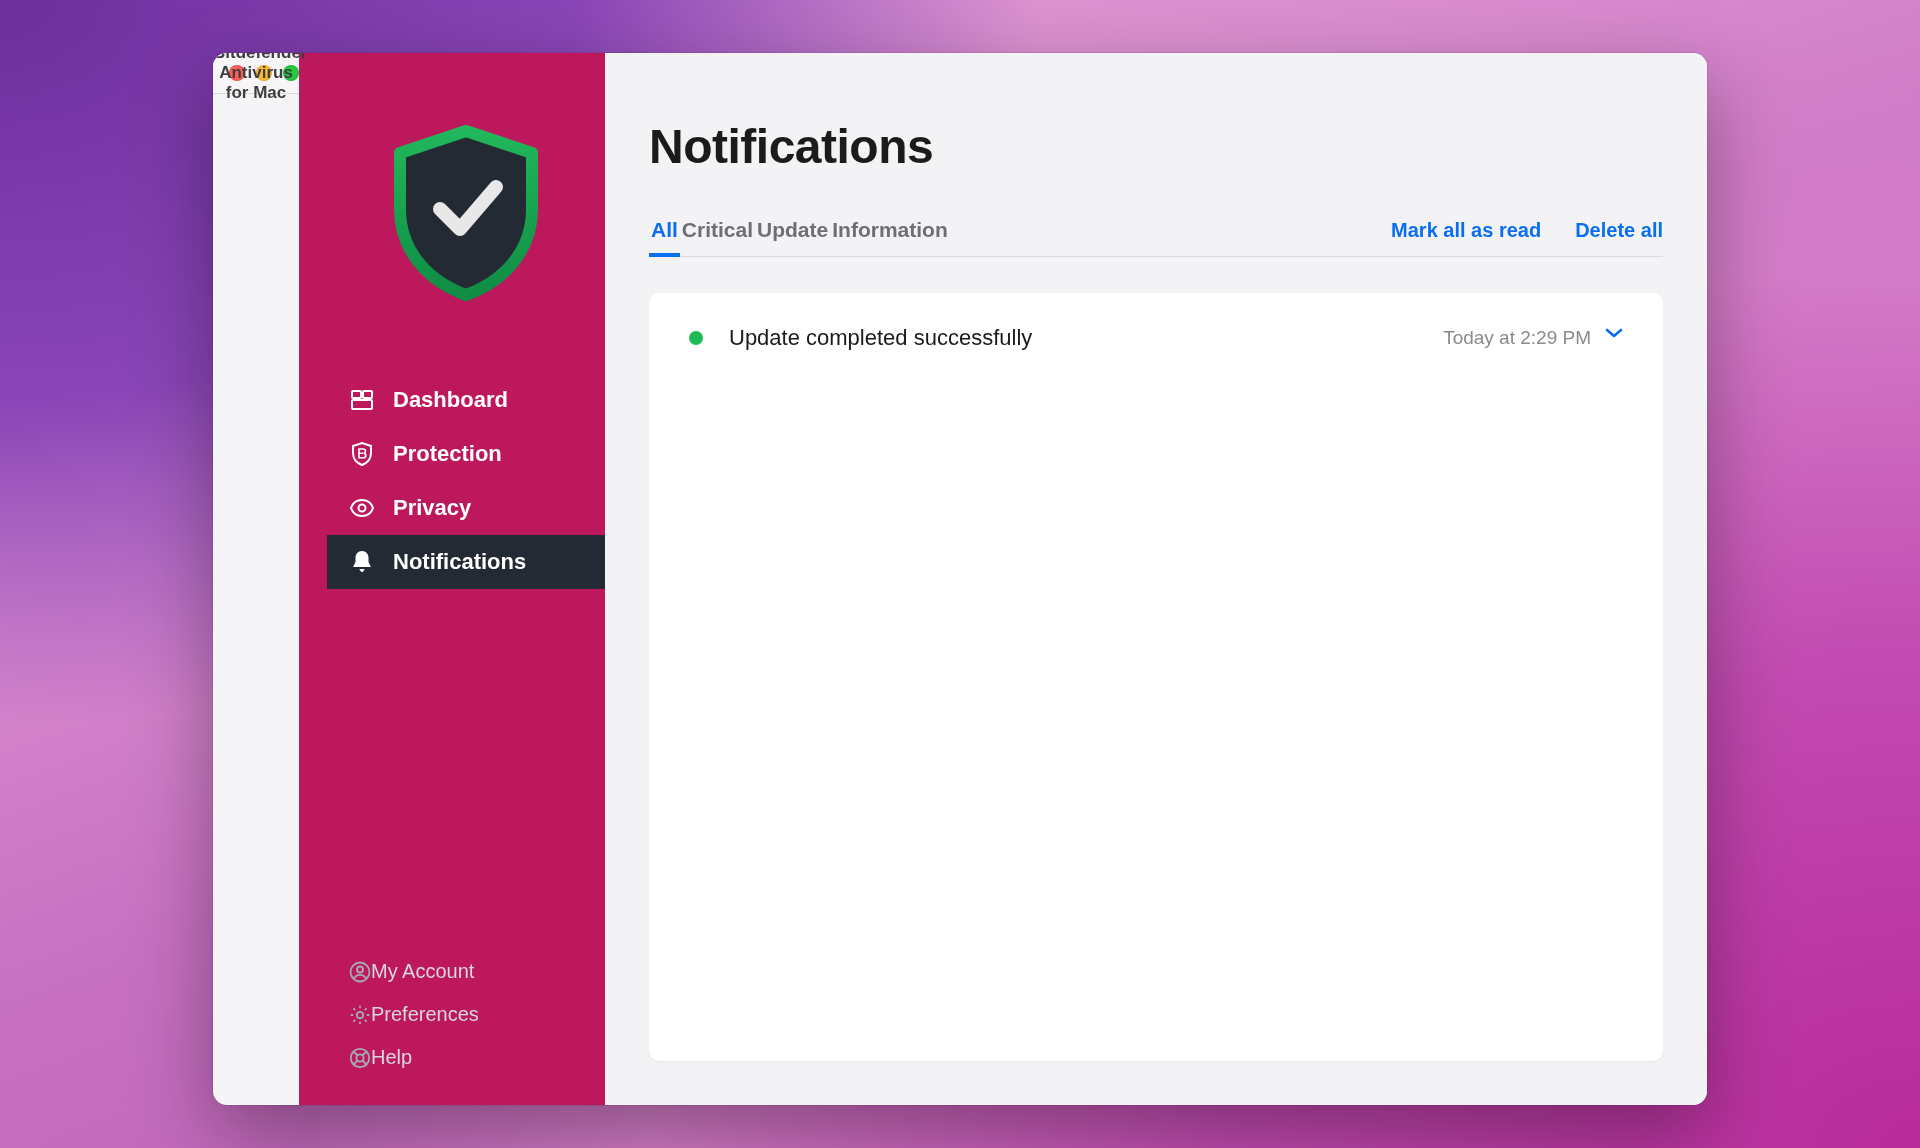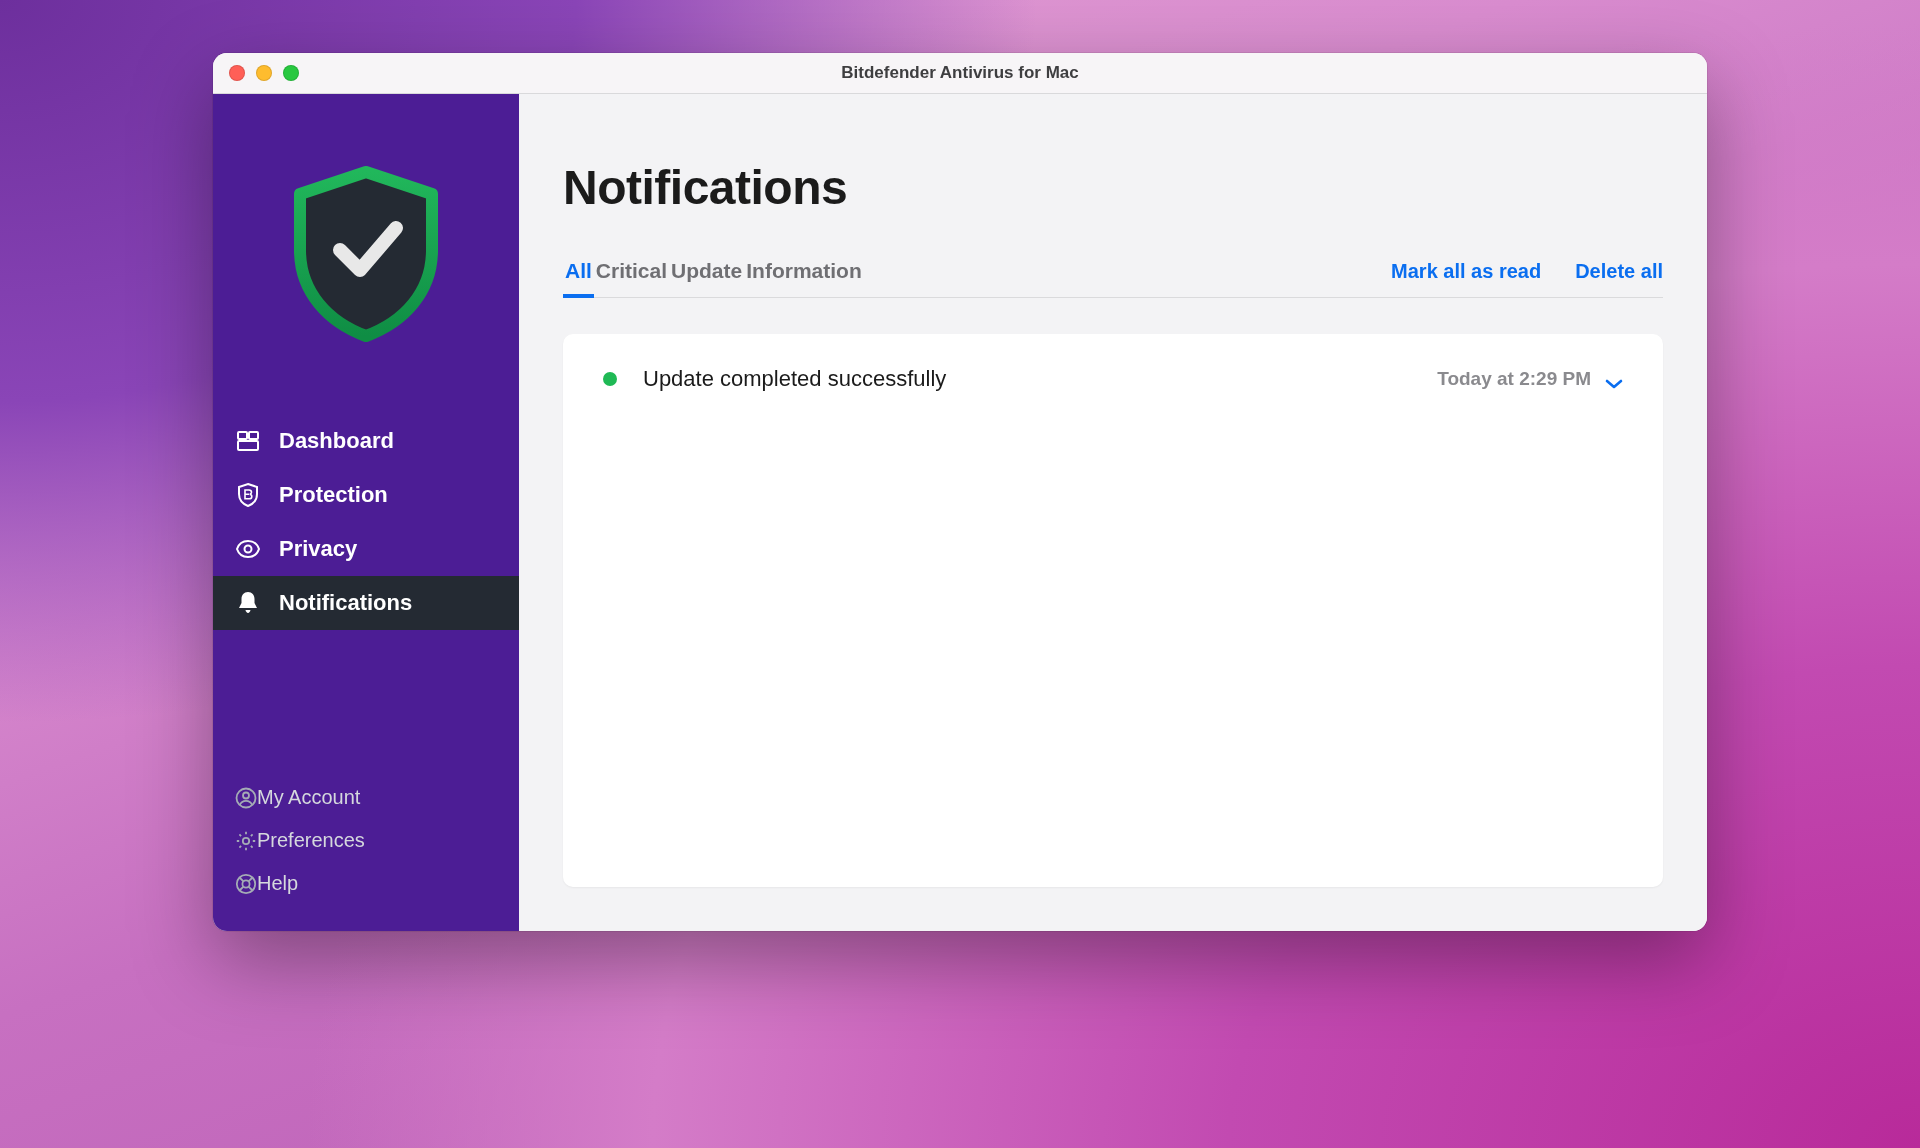--- a/index.html
+++ b/index.html
@@ -16,27 +16,27 @@
     radial-gradient(120% 140% at 100% 100%, #b82a9a 0%, #c24ab1 30%, #d47cc8 55%, transparent 70%),
     radial-gradient(120% 140% at 0% 0%, #6d2f9d 0%, #8a45b7 25%, transparent 45%),
     linear-gradient(160deg, #e4a3d4 0%, #d98ccf 30%, #c770c1 55%, #b858b1 100%);
   position: relative;
 }
 .app-window {
   position: absolute;
   left: 213px;
   top: 53px;
   width: 1494px;
-  height: 878px;
+  height: 1052px;
   background: #f5f5f7;
   border-radius: 14px;
   box-shadow: 0 30px 80px rgba(0,0,0,0.35), 0 0 0 1px rgba(0,0,0,0.07);
   overflow: hidden;
   display: flex;
-  flex-direction: column;
+  flex-direction: row;
 }
 .titlebar {
   height: 41px;
   background: #f7f5f7;
   border-bottom: 1px solid #d9d9db;
   display: flex;
   align-items: center;
   position: relative;
 }
 .traffic-lights {
@@ -57,24 +57,25 @@
   color: #3e3e40;
   pointer-events: none;
 }
 .window-body {
   flex: 1;
   display: flex;
   min-height: 0;
 }
 .sidebar {
   width: 306px;
-  background: #4c1d95;
+  background: #be185d;
   display: flex;
   flex-direction: column;
   color: #ffffff;
+  padding-left: 28px;
 }
 .sidebar-logo {
   display: flex;
   justify-content: center;
   padding-top: 70px;
   padding-bottom: 70px;
 }
 .nav { display: flex; flex-direction: column; }
 .nav-item {
   display: flex;
@@ -170,23 +171,22 @@
   margin-right: 26px;
 }
 .notif-title {
   font-size: 22px;
   color: #1b1b1b;
   font-weight: 500;
 }
 .notif-right {
   margin-left: auto;
   display: flex;
-  align-items: flex-end;
+  align-items: flex-start;
   gap: 14px;
-  font-weight: bold;
 }
 .notif-time {
   font-size: 19px;
   color: #8a8a8e;
 }
 .chevron {
   color: #0a6ef0;
   display:flex; align-items:center;
 }
 svg { display:block; }

